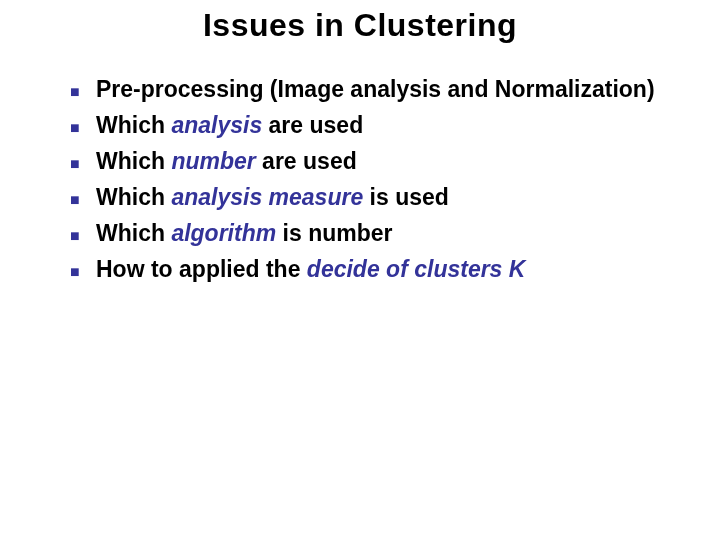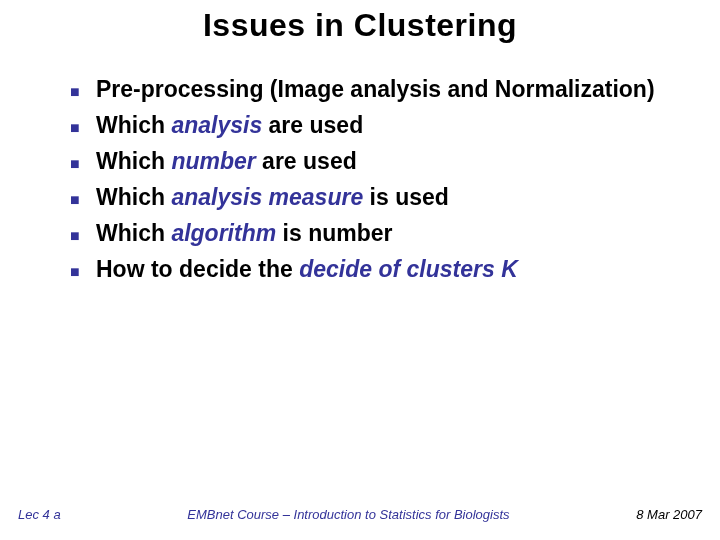--- a/index.html
+++ b/index.html
@@ -113,24 +113,19 @@
     </div>
     <div class="bullet">
       <span class="mark">■</span>
       <span class="text">
         <span>Which </span><span class="em">algorithm</span><span> is number</span>
       </span>
     </div>
     <div class="bullet">
       <span class="mark">■</span>
       <span class="text">
-        <span>How to decide the </span><span class="em">decide of clusters K</span><span></span>
+        <span>How to applied the </span><span class="em">decide of clusters K</span><span></span>
       </span>
     </div>
   </div>
 
-  <div class="footer">
-    <span class="left">Lec 4 a</span>
-    <span class="center">EMBnet Course – Introduction to Statistics for Biologists</span>
-    <span class="right">8 Mar 2007</span>
-  </div>
 
 </div>
 
 </body></html>

